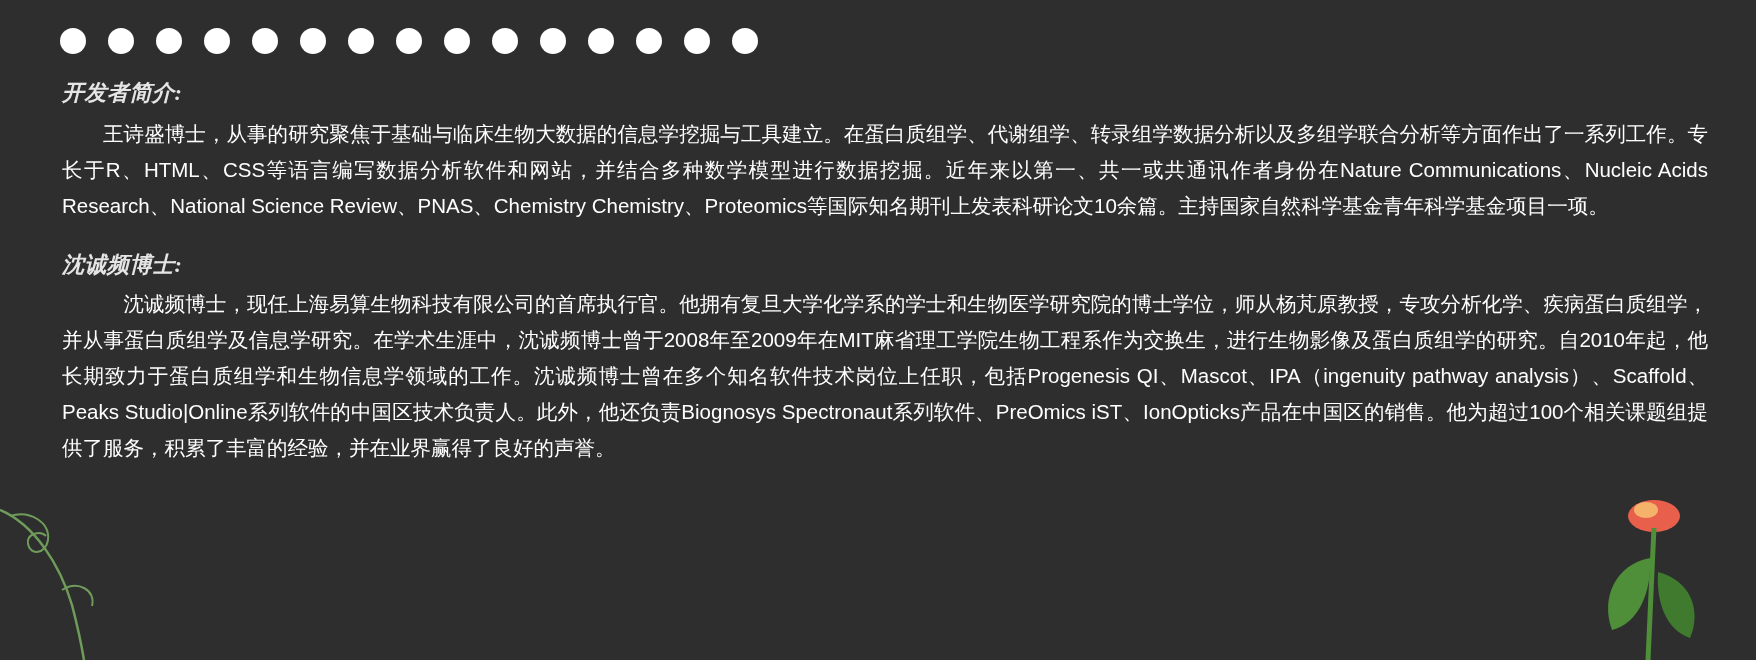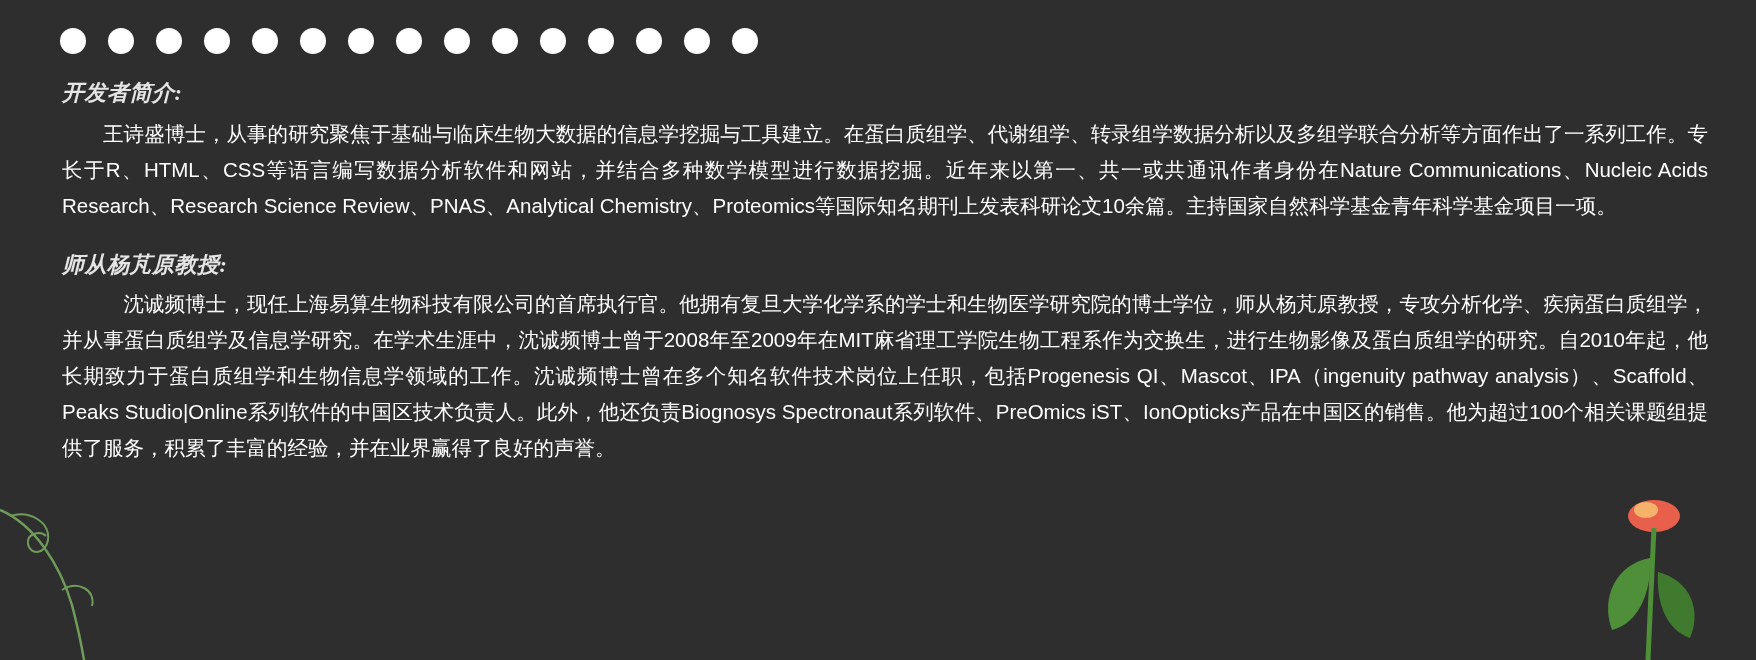--- a/index.html
+++ b/index.html
@@ -107,25 +107,25 @@
     <span class="dot"></span>
     <span class="dot"></span>
     <span class="dot"></span>
     <span class="dot"></span>
   </div>
 
   <div class="content">
 
     <div class="block-one">
       <h2 class="section-title">开发者简介:</h2>
-      <p class="para">王诗盛博士，从事的研究聚焦于基础与临床生物大数据的信息学挖掘与工具建立。在蛋白质组学、代谢组学、转录组学数据分析以及多组学联合分析等方面作出了一系列工作。专长于R、HTML、CSS等语言编写数据分析软件和网站，并结合多种数学模型进行数据挖掘。近年来以第一、共一或共通讯作者身份在Nature Communications、Nucleic Acids Research、Research Science Review、PNAS、Analytical Chemistry、Proteomics等国际知名期刊上发表科研论文10余篇。主持国家自然科学基金青年科学基金项目一项。</p>
+      <p class="para">王诗盛博士，从事的研究聚焦于基础与临床生物大数据的信息学挖掘与工具建立。在蛋白质组学、代谢组学、转录组学数据分析以及多组学联合分析等方面作出了一系列工作。专长于R、HTML、CSS等语言编写数据分析软件和网站，并结合多种数学模型进行数据挖掘。近年来以第一、共一或共通讯作者身份在Nature Communications、Nucleic Acids Research、National Science Review、PNAS、Chemistry Chemistry、Proteomics等国际知名期刊上发表科研论文10余篇。主持国家自然科学基金青年科学基金项目一项。</p>
     </div>
 
     <div class="block-two">
-      <h2 class="section-title">师从杨芃原教授:</h2>
+      <h2 class="section-title">沈诚频博士:</h2>
       <p class="para">沈诚频博士，现任上海易算生物科技有限公司的首席执行官。他拥有复旦大学化学系的学士和生物医学研究院的博士学位，师从杨芃原教授，专攻分析化学、疾病蛋白质组学，并从事蛋白质组学及信息学研究。在学术生涯中，沈诚频博士曾于2008年至2009年在MIT麻省理工学院生物工程系作为交换生，进行生物影像及蛋白质组学的研究。自2010年起，他长期致力于蛋白质组学和生物信息学领域的工作。沈诚频博士曾在多个知名软件技术岗位上任职，包括Progenesis QI、Mascot、IPA（ingenuity pathway analysis）、Scaffold、Peaks Studio|Online系列软件的中国区技术负责人。此外，他还负责Biognosys Spectronaut系列软件、PreOmics iST、IonOpticks产品在中国区的销售。他为超过100个相关课题组提供了服务，积累了丰富的经验，并在业界赢得了良好的声誉。</p>
     </div>
 
   </div>
 
   <svg class="vine" viewBox="0 0 130 190">
     <path d="M0 40 C 35 55, 60 95, 72 135 C 78 158, 82 178, 84 190" fill="none" stroke="#6f9c5a" stroke-width="2.5"></path>
     <path d="M10 46 C 30 40, 50 52, 48 70 C 46 84, 30 86, 28 74 C 26 64, 40 60, 46 66" fill="none" stroke="#6f9c5a" stroke-width="2"></path>
     <path d="M62 120 C 78 110, 96 120, 92 136" fill="none" stroke="#6f9c5a" stroke-width="2"></path>
   </svg>

